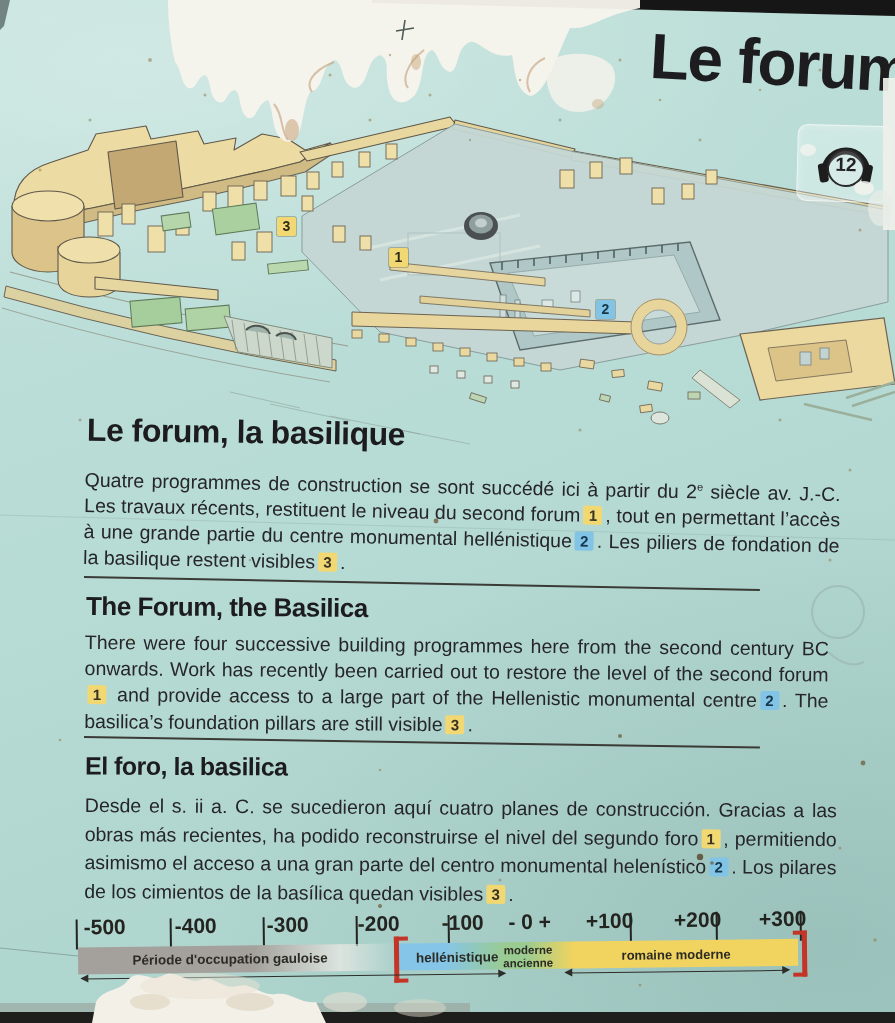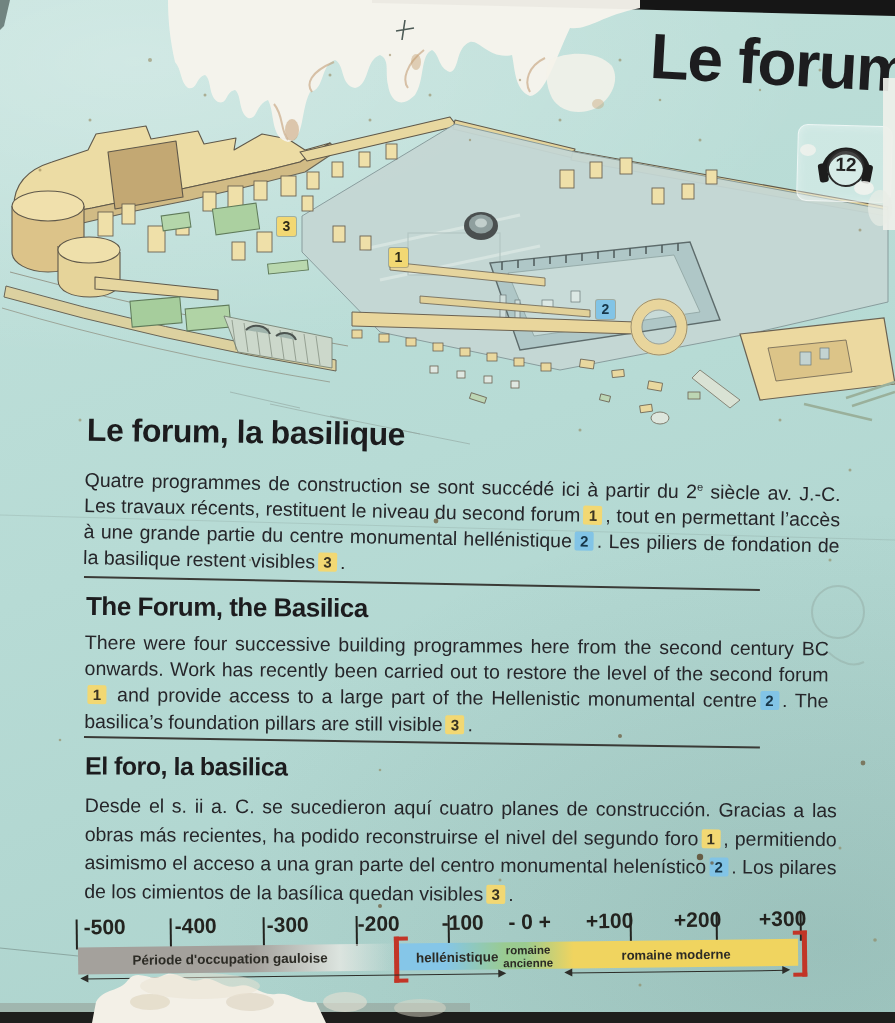--- a/index.html
+++ b/index.html
@@ -238,21 +238,21 @@
         <div class="tickbar" style="left: 630px;"></div>
         <div class="tick" style="left: 653px;">+200</div>
         <div class="tickbar" style="left: 716px;"></div>
         <div class="tick" style="left: 738px;">+300</div>
         <div class="tickbar" style="left: 800px;"></div>
       </div>
     <div class="band" id="band-gauloise" style="background: linear-gradient(90deg, rgb(164, 161, 156) 0%, rgb(164, 161, 156) 55%, rgba(228, 231, 226, 0.85) 82%, rgba(228, 231, 226, 0) 100%);"></div>
     <div class="band" id="band-periods" style="background: linear-gradient(90deg, rgb(133, 198, 232) 0%, rgb(133, 198, 232) 12%, rgb(154, 203, 144) 27%, rgb(154, 203, 144) 32%, rgb(240, 212, 95) 44%, rgb(240, 212, 95) 100%);"></div>
     <div class="bandlabel" id="lbl-gauloise">Période d'occupation gauloise</div>
     <div class="bandlabel" id="lbl-hell">hellénistique</div>
-    <div class="bandlabel" id="lbl-anc">romaine ancienne</div>
+    <div class="bandlabel" id="lbl-anc">moderne ancienne</div>
     <div class="bandlabel" id="lbl-mod">romaine moderne</div>
     <div class="bracket" id="br-l" style="border-color: rgb(194, 53, 39);"></div>
     <div class="bracket" id="br-r" style="border-color: rgb(194, 53, 39);"></div>
     <div class="tl-arrow" id="arr1"></div>
     <div class="tl-arrow" id="arr2"></div>
   </div>
 
   <div class="edge-bottom-gray"></div>
   <div class="edge-bottom"></div>
 

